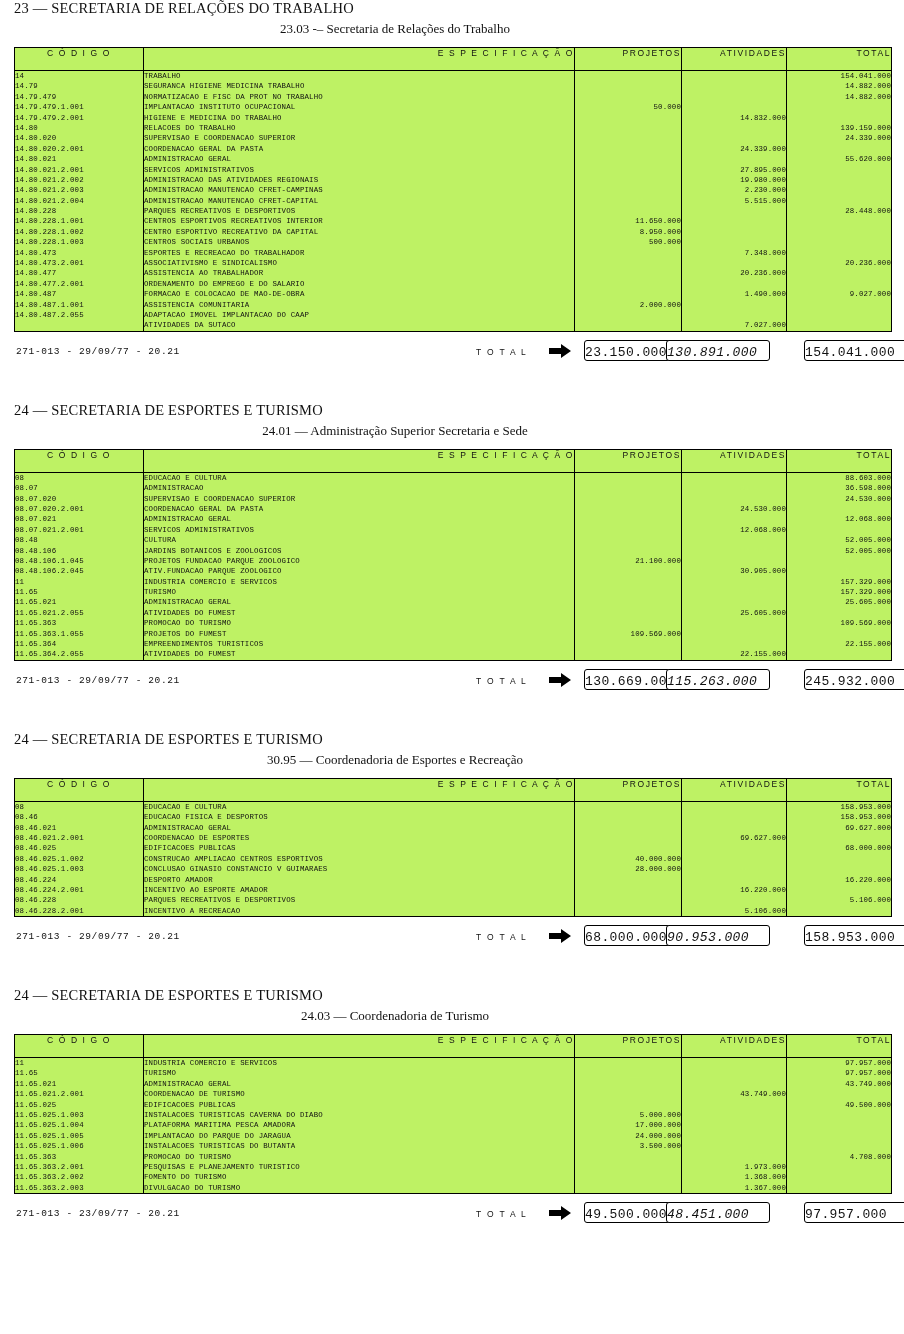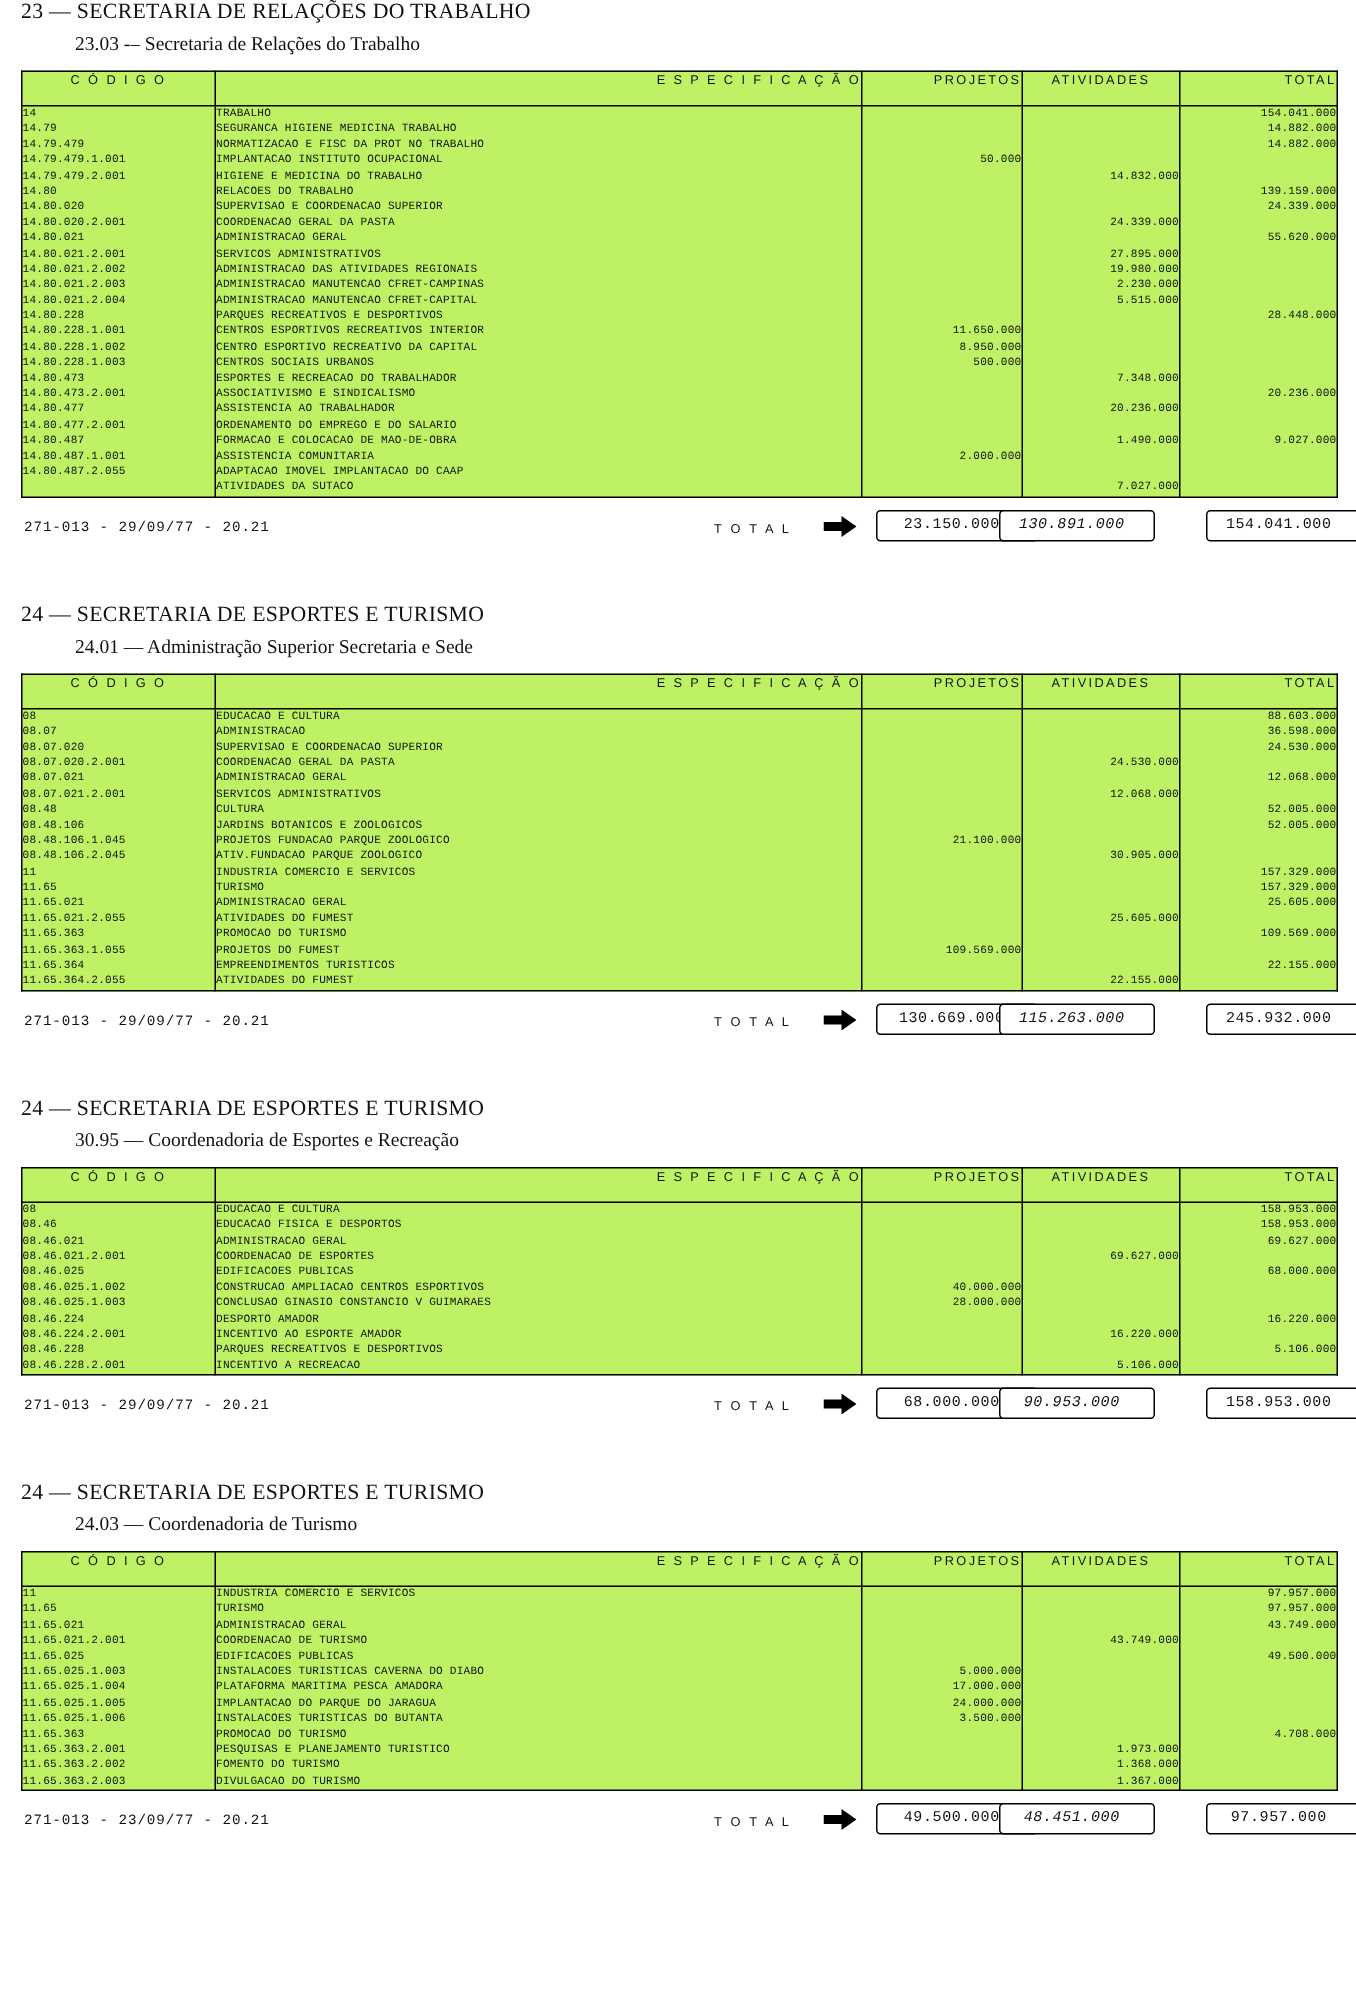--- a/index.html
+++ b/index.html
@@ -30,20 +30,21 @@
     font-size: 14.5px;
     letter-spacing: 0.2px;
     margin: 0 0 2px 0;
     white-space: nowrap;
   }
   .sec-sub {
     font-family: "Liberation Serif", serif;
     font-size: 13px;
     margin: 4px 0 10px 36px;
     white-space: nowrap;
+    text-align: center;
   }
   table.budget {
     border-collapse: collapse;
     width: 872px;
     margin: 0 auto;
     table-layout: fixed;
     border: 1.6px solid #000;
     background: #bef264;
   }
   table.budget th, table.budget td {
@@ -56,21 +57,21 @@
     font-family: "Liberation Sans", sans-serif;
     font-size: 8.5px;
     font-weight: normal;
     letter-spacing: 1.6px;
     padding: 5px 6px 4px 6px;
     white-space: nowrap;
   }
   th.c-cod { width: 128px; text-align: center; }
   th.c-esp { width: 430px; text-align: right; }
   th.c-pro { width: 106px; text-align: right; }
-  th.c-atv { width: 104px; }
+  th.c-atv { width: 104px; text-align: right; }
   th.c-tot { width: 104px; text-align: right; }
 
   td.cell {
     padding: 3px 6px 6px 6px;
   }
   td.c-cod { text-align: left; }
   td.c-esp { text-align: left; }
   td.c-num { text-align: right; }
 
   .lines {
@@ -118,23 +119,23 @@
     height: 14px;
   }
   .arrow svg { display: block; }
   .tot-box {
     position: absolute;
     top: 8px;
     height: 21px;
     border: 1.4px solid #000;
     border-radius: 3px;
     font-family: "Liberation Mono", monospace;
-    font-size: 10px;
+    font-size: 13px;
     letter-spacing: 0.4px;
-    text-align: center;
+    text-align: left;
     padding: 4px 7px 0 0;
     box-sizing: border-box;
     background: #fff;
   }
   .tb1 { left: 570px; width: 108px; }
   .tb2 { left: 652px; width: 104px; font-style: italic; }
   .tb3 { left: 790px; width: 104px; }
   .gap-between { height: 26px; }
 </style>
 </head>

